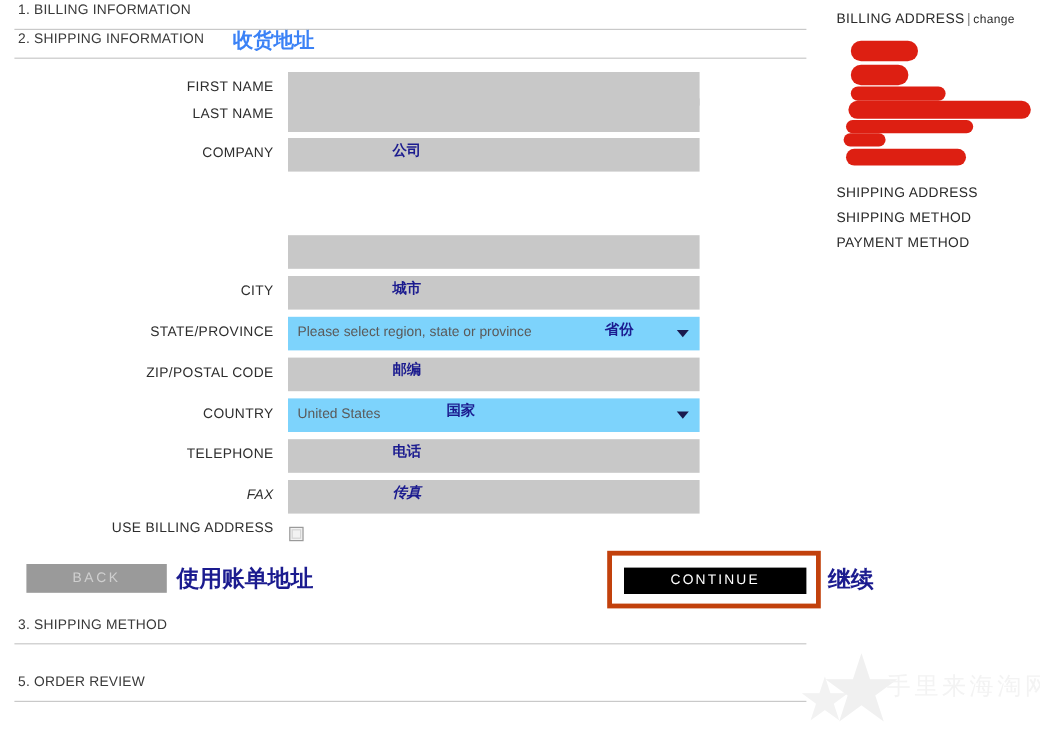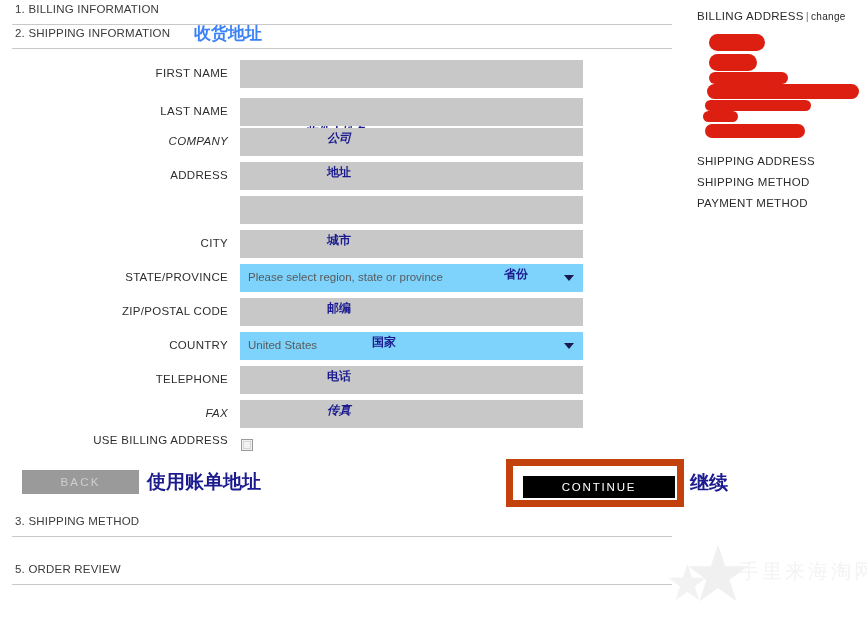--- a/index.html
+++ b/index.html
@@ -172,21 +172,21 @@
     white-space: nowrap;
     font-family: "DejaVu Sans", sans-serif;
   }
 
   #continue-wrap {
     position: absolute;
     left: 506px;
     top: 459px;
     width: 178px;
     height: 48px;
-    border: 7px solid #c2410c;
+    border: 4px solid #c2410c;
     box-sizing: border-box;
     background: #ffffff;
   }
   #btn-continue {
     position: absolute;
     left: 10px;
     top: 10px;
     width: 152px;
     height: 22px;
     background: #000000;
@@ -316,37 +316,33 @@
       <span class="step-title">2. SHIPPING INFORMATION</span>
       <span class="step-anno">收货地址</span>
     </div>
 
     <div class="form-row" style="top:60px;">
       <span class="field-label">FIRST NAME</span>
       <div class="field-box"></div>
       <span class="cn-anno inbox" style="left:275px;top:63px;position:absolute;">收件人姓名</span>
     </div>
 
-    <div class="form-row" style="top:98px;">
+    <div class="form-row" style="top:82px;">
       <span class="field-label">LAST NAME</span>
       <div class="field-box"></div>
     </div>
 
-    <div class="form-row" style="top:128px;font-style:italic;">
+    <div class="form-row" style="top:115px;">
       <span class="field-label">COMPANY</span>
       <div class="field-box">
         <span class="cn-anno inbox">公司</span>
       </div>
     </div>
 
     <div class="form-row" style="top:162px;">
-      <span class="field-label">ADDRESS</span>
-      <div class="field-box">
-        <span class="cn-anno inbox">地址</span>
-      </div>
     </div>
 
     <div class="form-row" style="top:196px;">
       <span class="field-label"></span>
       <div class="field-box"></div>
     </div>
 
     <div class="form-row" style="top:230px;">
       <span class="field-label">CITY</span>
       <div class="field-box">

